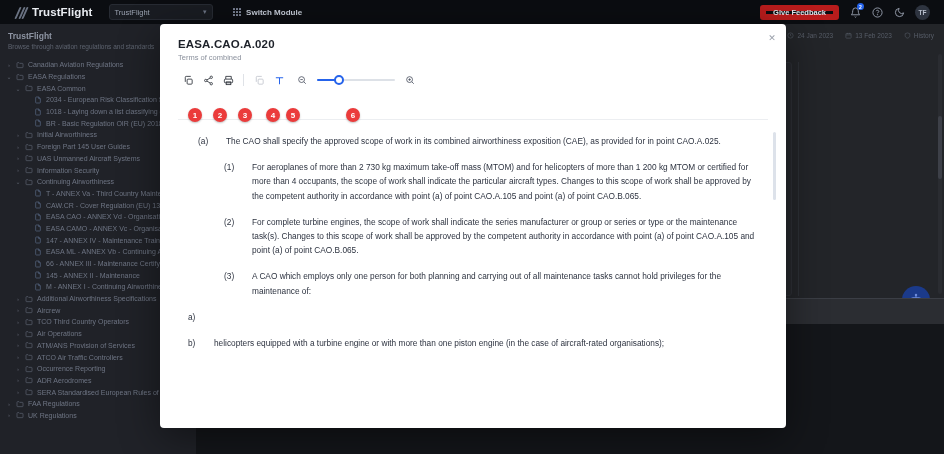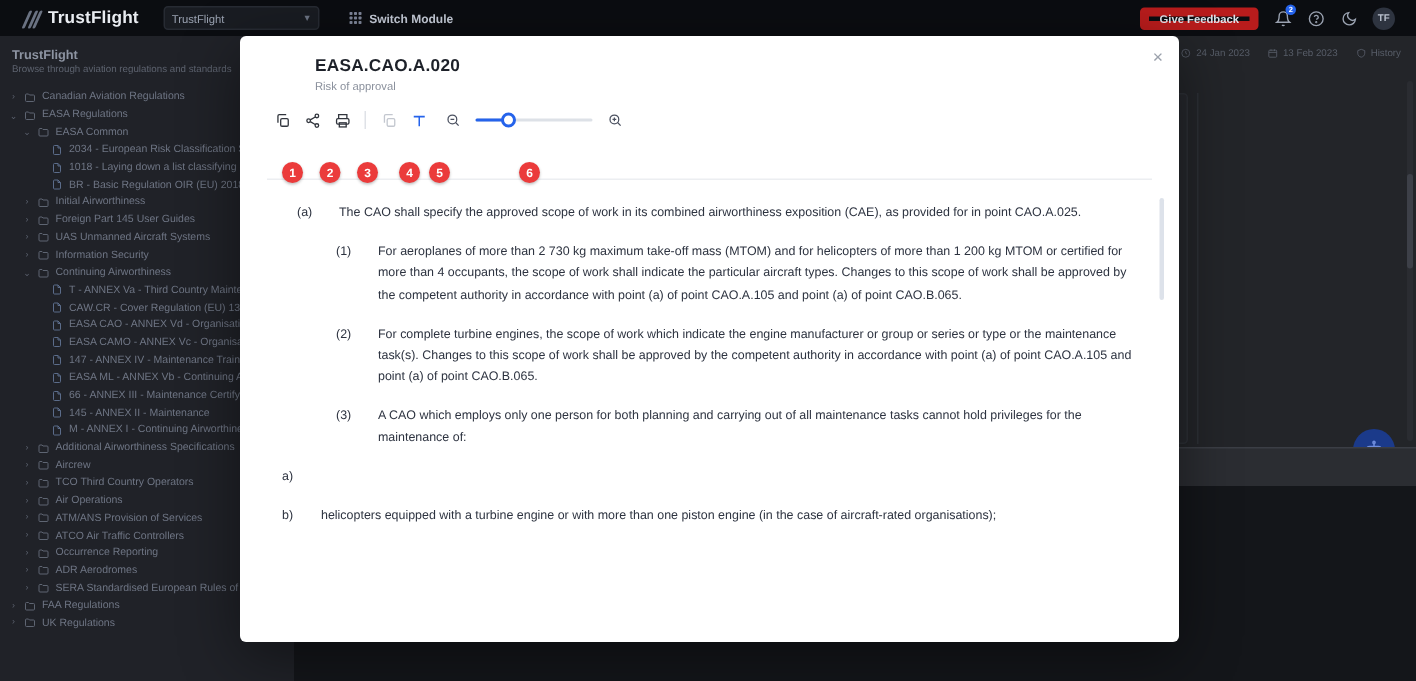--- a/index.html
+++ b/index.html
@@ -118,21 +118,21 @@
     position: absolute; left: 160px; top: 24px; width: 626px; height: 404px;
     background: #ffffff; border-radius: 4px;
     box-shadow: 0 10px 40px rgba(0,0,0,.45);
     overflow: hidden;
   }
   .modal-close {
     position: absolute; right: 8px; top: 8px; width: 12px; height: 12px;
     display: flex; align-items: center; justify-content: center;
     color: #9aa0ab; font-size: 9px; line-height: 1;
   }
-  .modal-head { padding: 14px 10px 0 18px; margin-left: 32px; }
+  .modal-head { padding: 14px 10px 0 18px; }
   .modal-title { color: #1d2129; font-size: 11.5px; font-weight: 700; letter-spacing: .15px; }
   .modal-sub { color: #8a909c; font-size: 7.5px; margin-top: 3px; }
 
   .toolbar { display: flex; align-items: center; gap: 0; padding: 10px 18px 0 18px; height: 26px; }
   .tb-btn {
     width: 20px; height: 20px; display: flex; align-items: center; justify-content: center;
     color: #31353d;
   }
   .tb-btn svg { width: 11px; height: 11px; }
   .tb-btn.disabled { color: #c3c7cf; }
@@ -584,21 +584,21 @@
     <div class="bottom-strip">
       <div class="bs-text">(i)    C1: air conditioning and pressurisation;</div>
     </div>
   </div>
 
   <div class="modal">
     <div class="modal-close">✕</div>
 
     <div class="modal-head">
       <div class="modal-title">EASA.CAO.A.020</div>
-      <div class="modal-sub">Risk of approval</div>
+      <div class="modal-sub">Terms of combined</div>
     </div>
 
     <div class="toolbar">
       <div class="tb-btn">
         <svg viewBox="0 0 24 24" fill="none" stroke="currentColor" stroke-width="1.9">
             <rect x="9" y="9" width="11" height="11" rx="2"></rect>
             <path d="M5 15V5a2 2 0 0 1 2-2h10"></path>
           </svg>
       </div>
       <div class="tb-btn">
@@ -663,21 +663,21 @@
         <div class="clause lvl1">
           <span class="lbl">(a)</span>
           <span class="txt">The CAO shall specify the approved scope of work in its combined airworthiness exposition (CAE), as provided for in point CAO.A.025.</span>
         </div>
         <div class="clause lvl2">
           <span class="lbl">(1)</span>
           <span class="txt">For aeroplanes of more than 2 730 kg maximum take-off mass (MTOM) and for helicopters of more than 1 200 kg MTOM or certified for more than 4 occupants, the scope of work shall indicate the particular aircraft types. Changes to this scope of work shall be approved by the competent authority in accordance with point (a) of point CAO.A.105 and point (a) of point CAO.B.065.</span>
         </div>
         <div class="clause lvl2">
           <span class="lbl">(2)</span>
-          <span class="txt">For complete turbine engines, the scope of work which indicate the engine manufacturer or group or series or type or the maintenance task(s). Changes to this scope of work shall be approved by the competent authority in accordance with point (a) of point CAO.A.105 and point (a) of point CAO.B.065.</span>
+          <span class="txt">For complete turbine engines, the scope of work shall indicate the series manufacturer or group or series or type or the maintenance task(s). Changes to this scope of work shall be approved by the competent authority in accordance with point (a) of point CAO.A.105 and point (a) of point CAO.B.065.</span>
         </div>
         <div class="clause lvl2">
           <span class="lbl">(3)</span>
           <span class="txt">A CAO which employs only one person for both planning and carrying out of all maintenance tasks cannot hold privileges for the maintenance of:</span>
         </div>
         <div class="clause lvl3">
           <span class="lbl">a)</span>
         </div>
         <div class="clause lvl3">
           <span class="lbl">b)</span>

